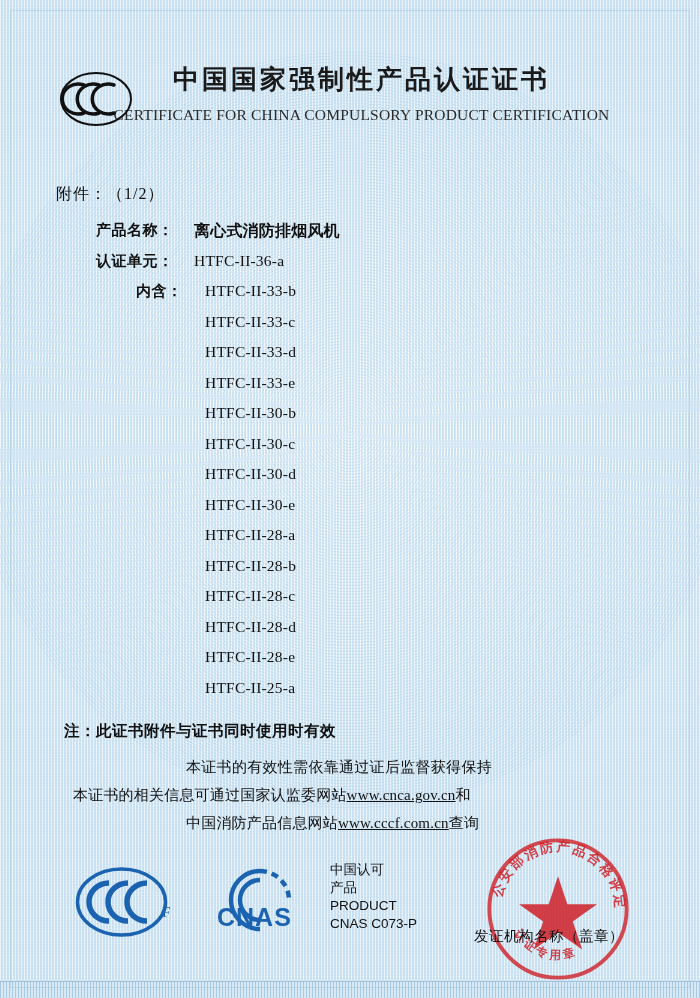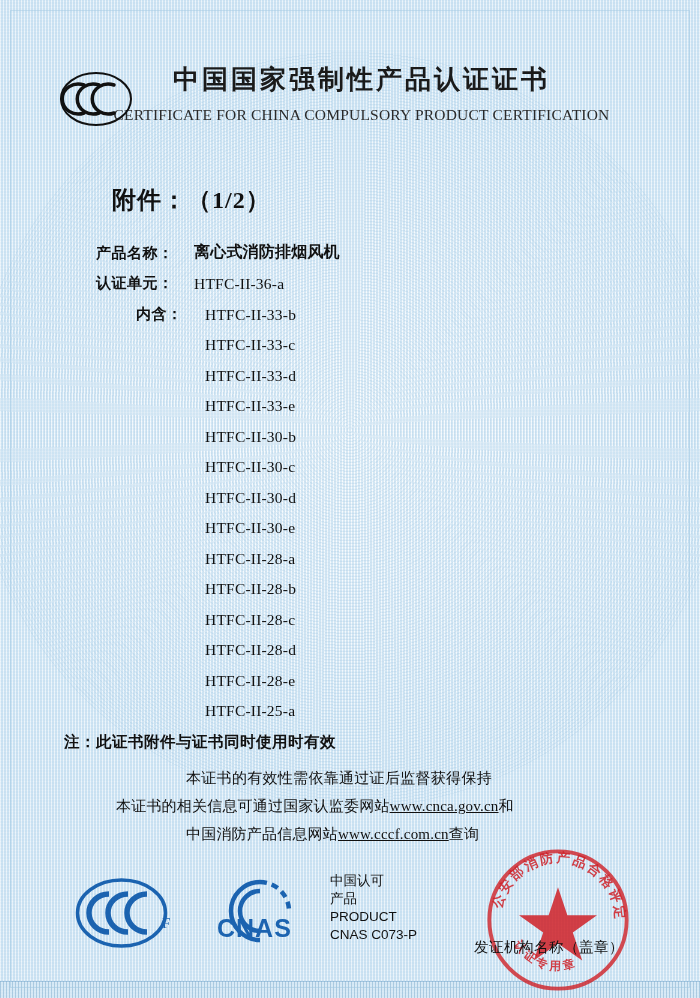--- a/index.html
+++ b/index.html
@@ -77,43 +77,43 @@
     margin-top: 9px;
     font-size: 15.5px;
     letter-spacing: 0.2px;
     color: #2a2a2a;
     font-family: "Liberation Serif", serif;
   }
 
   
   .attachment-line {
     margin-top: 30px;
-    padding-left: 112px;
-    font-size: 24px;
-    font-weight: bold;
+    padding-left: 56px;
+    font-size: 16px;
+    font-weight: normal;
     color: #111;
     letter-spacing: 1px;
   }
   .cert-no {
     margin-top: 14px;
     padding-left: 412px;
     font-size: 13.5px;
     color: #111;
     letter-spacing: 0.3px;
   }
 
   .field-table {
     margin-top: 16px;
     padding-left: 96px;
     font-size: 15px;
     color: #111;
   }
   .field-row {
     display: flex;
-    align-items: flex-end;
+    align-items: flex-start;
     height: 30.5px;
   }
   .field-label {
     width: 98px;
     flex: 0 0 98px;
     font-weight: bold;
     font-size: 15px;
     letter-spacing: 0.5px;
   }
   .field-label.indent {
@@ -143,21 +143,21 @@
 
   .valid-line {
     margin-top: 16px;
     padding-left: 186px;
     font-size: 15px;
     color: #111;
     letter-spacing: 0.3px;
   }
   .info-line {
     margin-top: 9px;
-    padding-left: 116px;
+    padding-left: 73px;
     font-size: 15px;
     color: #111;
     letter-spacing: 0.2px;
   }
   .info-line.second {
     padding-left: 186px;
   }
   .url { text-decoration: underline; }
 
   

